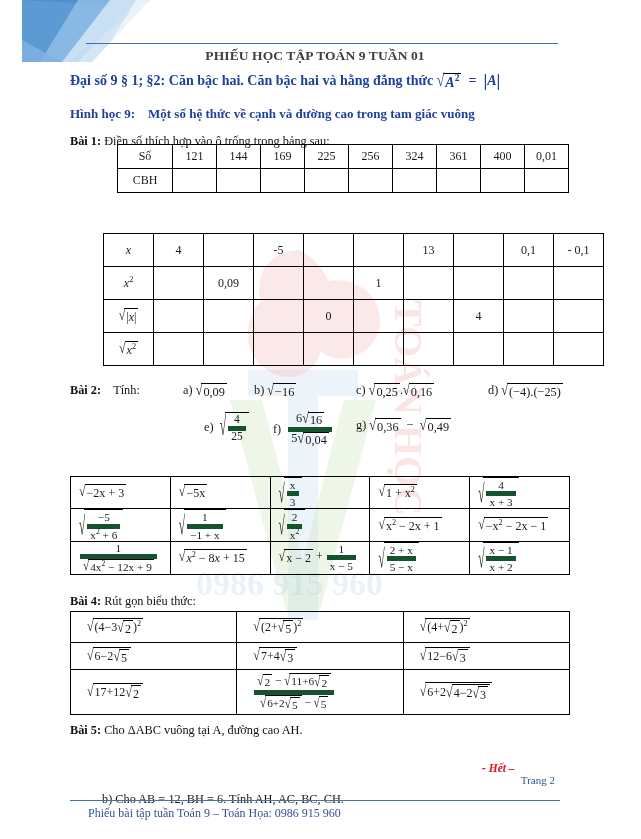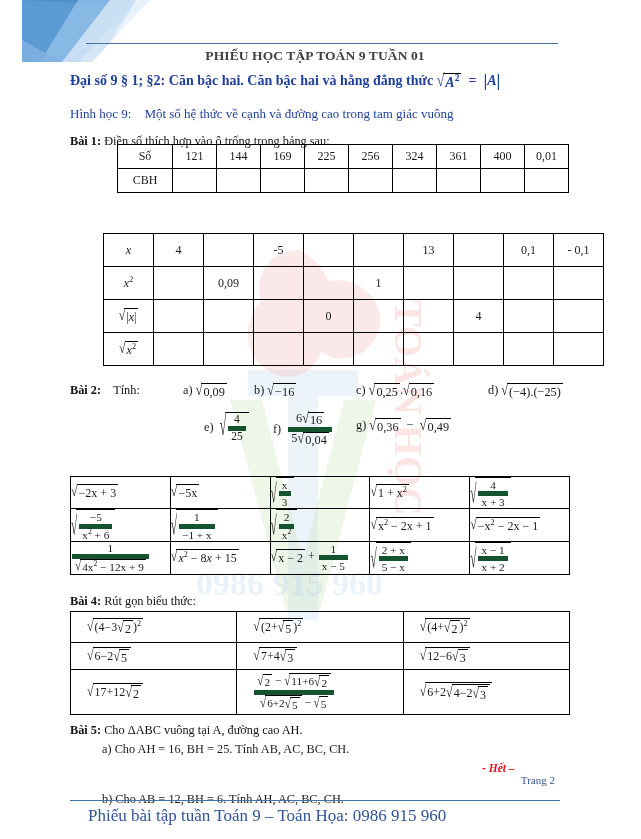--- a/index.html
+++ b/index.html
@@ -77,21 +77,21 @@
     width: 520px;
     font-weight: bold;
     font-size: 14px;
     color: #1f3f9c;
     white-space: nowrap;
   }
   .line-hinhhoc {
     position: absolute;
     left: 70px; top: 106px;
     width: 520px;
-    font-weight: normal;
+    font-weight: bold;
     font-size: 13px;
     color: #1f3f9c;
     white-space: nowrap;
   }
 
   
   .prompt {
     position: absolute;
     font-size: 12.3px;
     white-space: nowrap;
@@ -124,21 +124,21 @@
   #t2 { left: 103px; top: 233px; }
   #t2 td { height: 32px; }
   #t2 td.lbl { width: 45px; }
   #t2 td.v   { width: 45px; }
 
   
   #t3 { left: 70px; top: 476px; width: 500px; }
   #t3 td {
     height: 30px;
     text-align: left;
-    padding-left: 0;
+    padding-left: 8px;
     width: 20%;
   }
 
   
   #t4 { left: 70px; top: 611px; width: 500px; }
   #t4 td {
     text-align: left;
     padding-left: 16px;
     width: 33.33%;
   }
@@ -197,21 +197,21 @@
   .footer-rule {
     position: absolute;
     left: 70px; top: 800px;
     width: 490px;
     height: 1px;
     background: #4472a8;
   }
   .footer-left {
     position: absolute;
     left: 88px; top: 806px;
-    font-size: 17px;
+    font-size: 12px;
     color: #2f5496;
     white-space: nowrap;
   }
   .footer-right {
     position: absolute;
     left: 70px; top: 774px;
     width: 485px;
     text-align: right;
     font-size: 11px;
     color: #2f5496;
@@ -511,21 +511,20 @@
         <span class="m rad"><span class="sign">√</span><span class="body">6+2<span class="rad"><span class="sign">√</span><span class="body">4−2<span class="rad"><span class="sign">√</span><span class="body">3</span></span></span></span></span></span>
       </td>
     </tr>
   </tbody>
     </table>
 
   <div class="prompt" style="left:70px; top:723px;">
     <b>Bài 5:</b>
     <span>Cho ΔABC vuông tại A, đường cao AH.</span>
   </div>
-  <div class="b5a" style="left:102px; top:742px;">a) Cho AH = 16, BH = 25. Tính AB, AC, BC, CH.</div>
   <div class="b5b" style="left:102px; top:792px;">b) Cho AB = 12, BH = 6. Tính AH, AC, BC, CH.</div>
   <div class="het" style="left:482px; top:762px;">- Hết –</div>
 
   <div class="footer-rule"></div>
   <div class="footer-left">Phiếu bài tập tuần Toán 9 – Toán Họa: 0986 915 960</div>
   <div class="footer-right">Trang 2</div>
 
 </div>
 
 </body></html>

